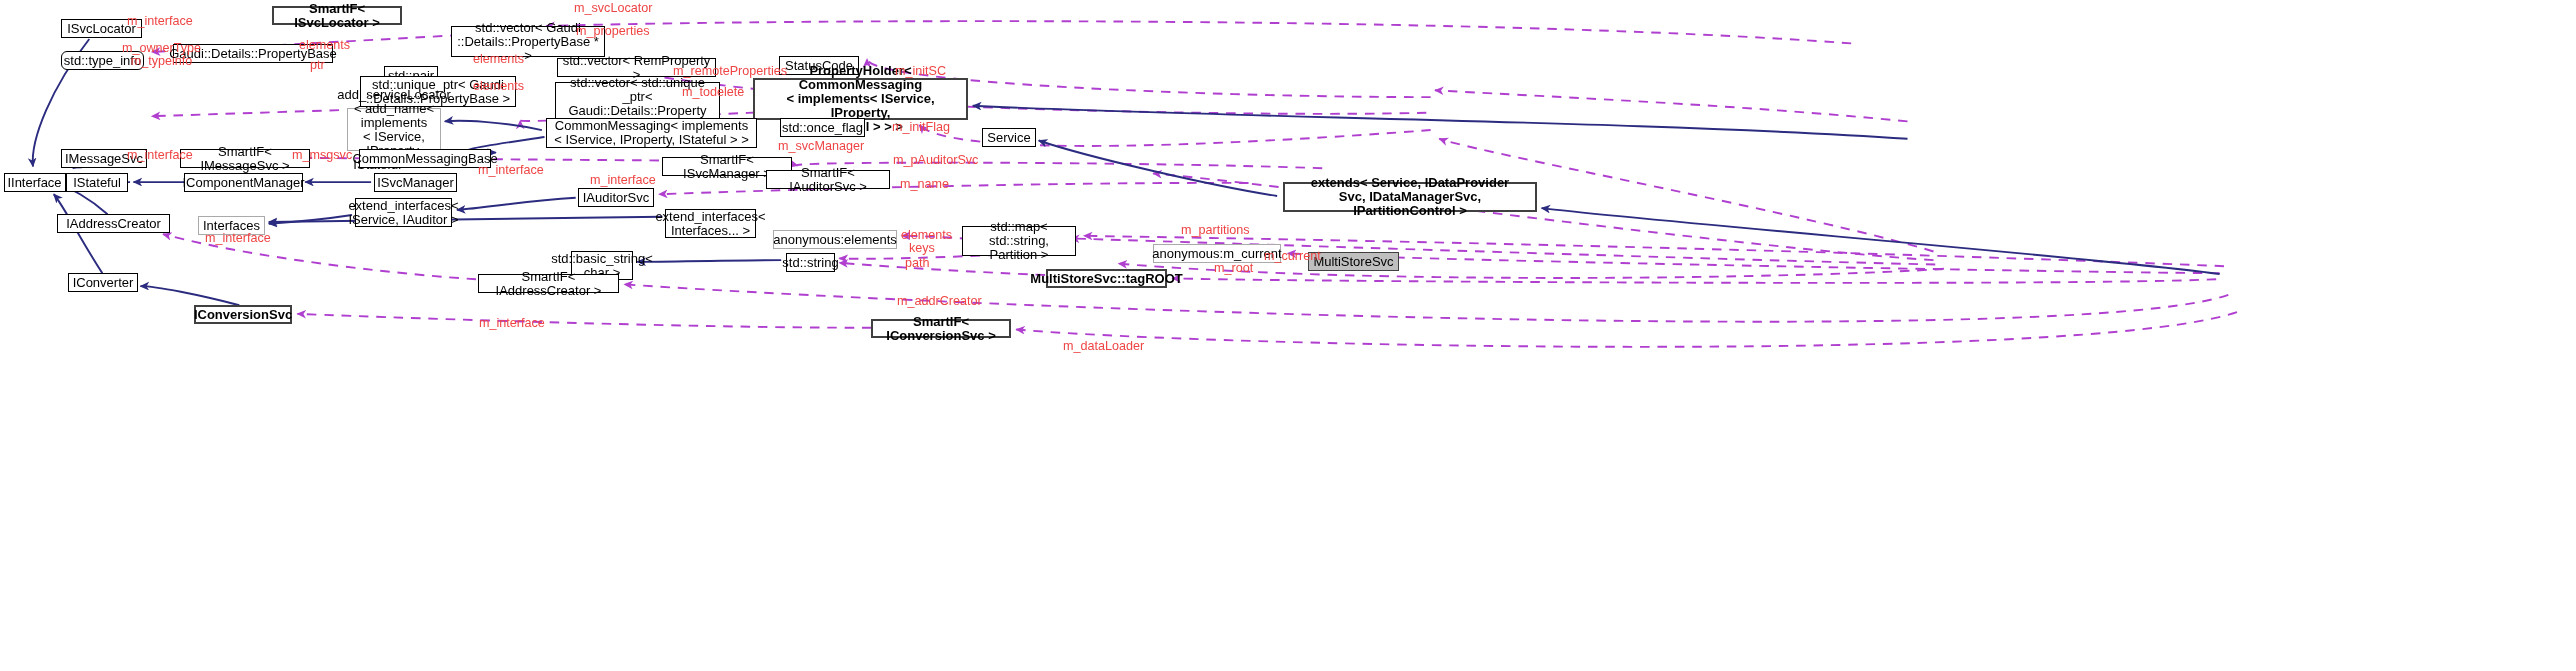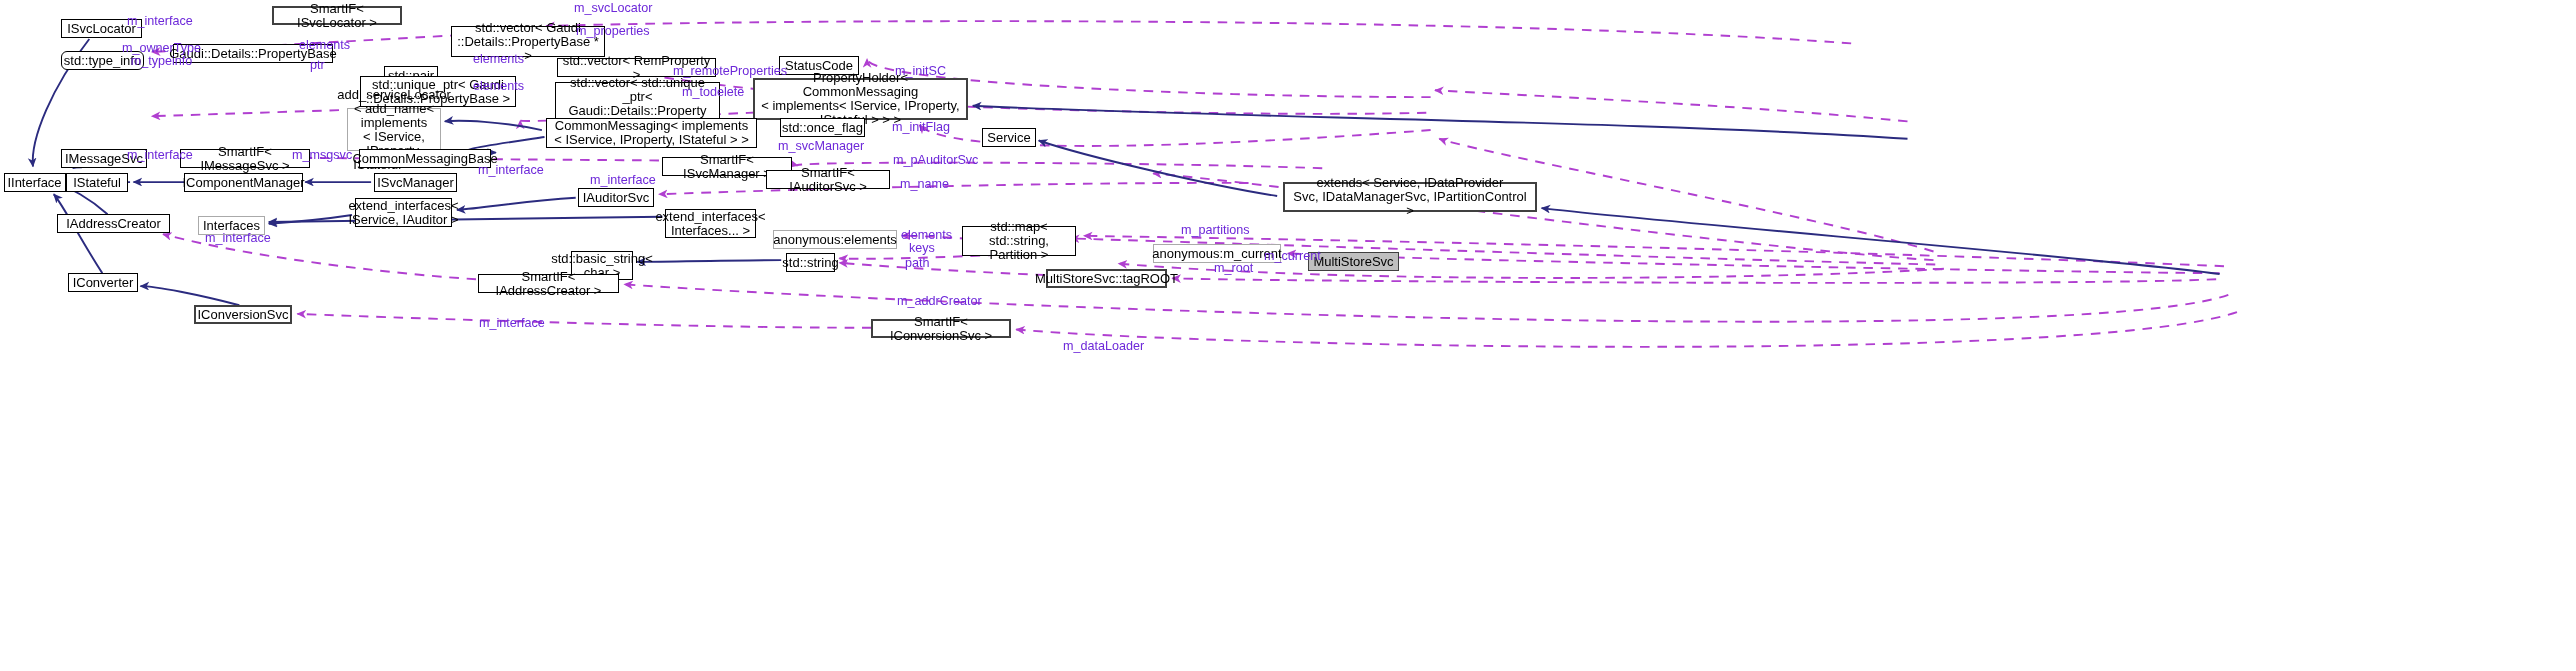--- a/index.html
+++ b/index.html
@@ -32,33 +32,34 @@
     font-size: 13px;
     line-height: 14px;
     color: #000000;
     background: #ffffff;
     border: 1.3px solid #000000;
     white-space: pre-line;
     padding: 0.9px 3.5px;
   }
   .node.thick {
     border: 2.2px solid #404040;
+    font-weight: bold;
   }
   .node.grey-border {
     border: 1.3px solid #aaaaaa;
   }
   .node.highlight {
     background: #bfbfbf;
     border: 1.3px solid #404040;
   }
   .edge-label {
     position: absolute;
     font-size: 12.6px;
     line-height: 13px;
-    color: #6d28d9;
+    color: #ef4444;
     white-space: pre-line;
     text-align: center;
     background: transparent;
   }
 </style>
 </head>
 <body>
 
 <div id="diagram-root">
 

